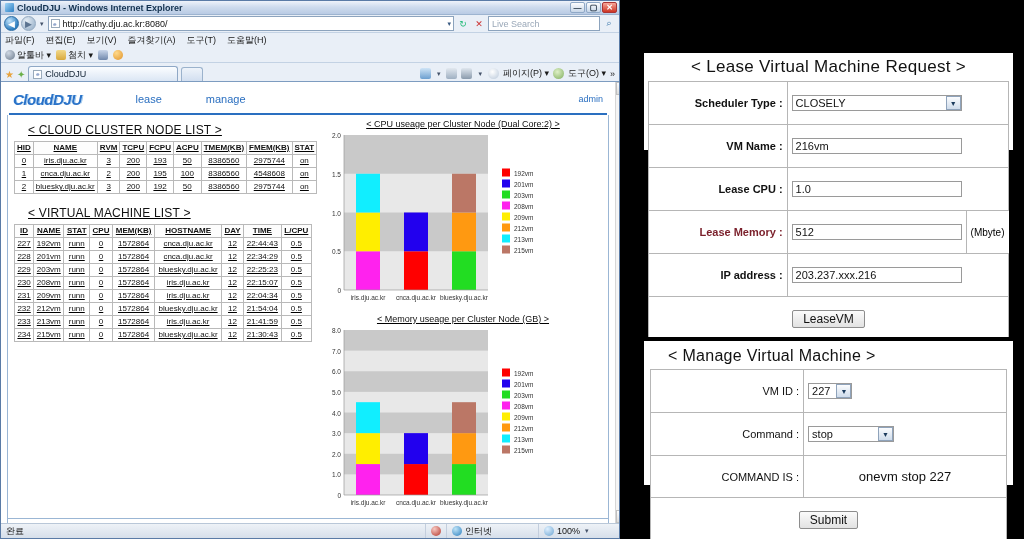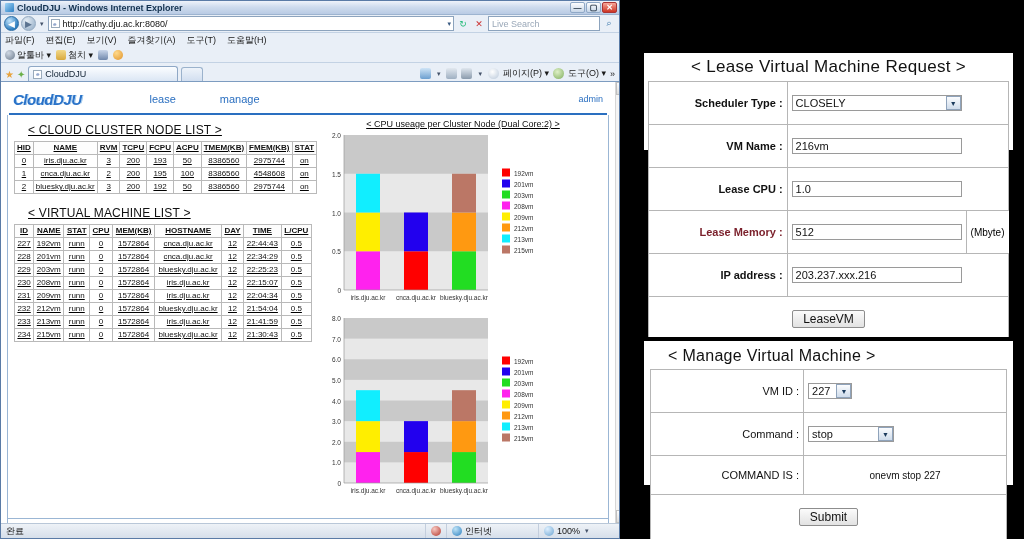--- a/index.html
+++ b/index.html
@@ -109,21 +109,21 @@
 
   
   .site-head { display:flex; align-items:center; height:26px; padding-left:4px;}
   .logo { font-weight:bold; font-size:15px; letter-spacing:-0.5px;
     color:#2a72c8; position:relative; padding:0 2px;
     text-shadow:0 1px 0 #fff, 1px 0 0 #8fc0ea;
     font-style:italic; font-family:"Liberation Sans", sans-serif;}
   .logo-cloud { position:absolute; left:-2px; bottom:-6px; width:66px;height:12px;
     background:#c7d9e9; border-radius:50%; z-index:-1;
     box-shadow: 14px -4px 0 -1px #c7d9e9, 34px -3px 0 -2px #c7d9e9;}
-  .nav { display:flex; gap:44px; margin-left:66px; font-size:11px;}
+  .nav { display:flex; gap:44px; margin-left:52px; font-size:11px;}
   .nav a { color:#2a6fc0; text-decoration:none; }
   .admin { margin-left:auto; font-size:9px; color:#2a6fc0; padding-right:6px;}
   .hr-blue { border-top:2px solid #2a6fc0; margin:1px 2px 0 2px;}
 
   
   .content { display:flex; height:404px; border:1px solid #9bb6d4; border-top:none;
      background:#fff;text-decoration:underline; }
   .col-left { width:306px; flex:0 0 306px; padding:6px 2px 0 6px; }
   .col-right { flex:1 1 auto; padding:4px 0 0 4px; }
 
@@ -175,21 +175,21 @@
   .sel { border:1px solid #9a9a9a; background:#fff; height:16px; display:inline-flex;
      align-items:center; padding:0 0 0 3px; font-size:11px; color:#111;}
   .sel .selval { padding-right:6px; }
   .sel .arrow { width:15px; height:14px; margin-left:auto;
      background:linear-gradient(to bottom,#fbfcfe,#cfdceb); border:1px solid #8fa3bb;
      display:flex;align-items:center;justify-content:center; font-size:7px; color:#1a3a5c;}
   .btn { display:inline-block; border:1px solid #8d8d8d; border-radius:2px;
      background:linear-gradient(to bottom,#fbfbfb,#e2e2e2);
      padding:1px 10px; font-size:12px; color:#111; }
   td.center { text-align:center; }
-  .cmdtext { display:block; text-align:center; font-size:10px; color:#111; }
+  .cmdtext { display:block; text-align:center; font-size:13px; color:#111; }
   #panel-manage table.form td { height:22px; }
   #panel-manage td.lbl { width:43%; font-weight:normal; }
 </style>
 </head>
 <body>
 
 <div id="ie-window">
 
   <div class="titlebar">
     <span class="tb-ico"></span>
@@ -486,20 +486,21 @@
                 <text x="196" y="88.5" font-size="6.5" fill="#333" font-family="&quot;Liberation Sans&quot;, sans-serif">209vm</text>
                 <rect x="184" y="92.5" width="8" height="8" fill="#ff9911"></rect>
                 <text x="196" y="99.5" font-size="6.5" fill="#333" font-family="&quot;Liberation Sans&quot;, sans-serif">212vm</text>
                 <rect x="184" y="103.5" width="8" height="8" fill="#11eeff"></rect>
                 <text x="196" y="110.5" font-size="6.5" fill="#333" font-family="&quot;Liberation Sans&quot;, sans-serif">213vm</text>
                 <rect x="184" y="114.5" width="8" height="8" fill="#bb7766"></rect>
                 <text x="196" y="121.5" font-size="6.5" fill="#333" font-family="&quot;Liberation Sans&quot;, sans-serif">215vm</text>
               </svg>
           </div>
           <div class="chart-wrap" style="margin-top:8px">
+            <div class="chart-title">&lt; Memory useage per Cluster Node (GB) &gt;</div>
             <svg class="chart-svg" id="chart1" width="290" height="185">
                 <rect x="26" y="4" width="144" height="165" fill="#e8e8e8"></rect>
                 <rect x="26" y="127.75" width="144" height="20.625" fill="#c9c9c9"></rect>
                 <rect x="26" y="86.5" width="144" height="20.625" fill="#c9c9c9"></rect>
                 <rect x="26" y="45.25" width="144" height="20.625" fill="#c9c9c9"></rect>
                 <rect x="26" y="4" width="144" height="20.625" fill="#c9c9c9"></rect>
                 <text x="23" y="172" text-anchor="end" font-size="6.5" fill="#333" font-family="&quot;Liberation Sans&quot;, sans-serif">0</text>
                 <text x="23" y="151.375" text-anchor="end" font-size="6.5" fill="#333" font-family="&quot;Liberation Sans&quot;, sans-serif">1.0</text>
                 <text x="23" y="130.75" text-anchor="end" font-size="6.5" fill="#333" font-family="&quot;Liberation Sans&quot;, sans-serif">2.0</text>
                 <text x="23" y="110.125" text-anchor="end" font-size="6.5" fill="#333" font-family="&quot;Liberation Sans&quot;, sans-serif">3.0</text>

